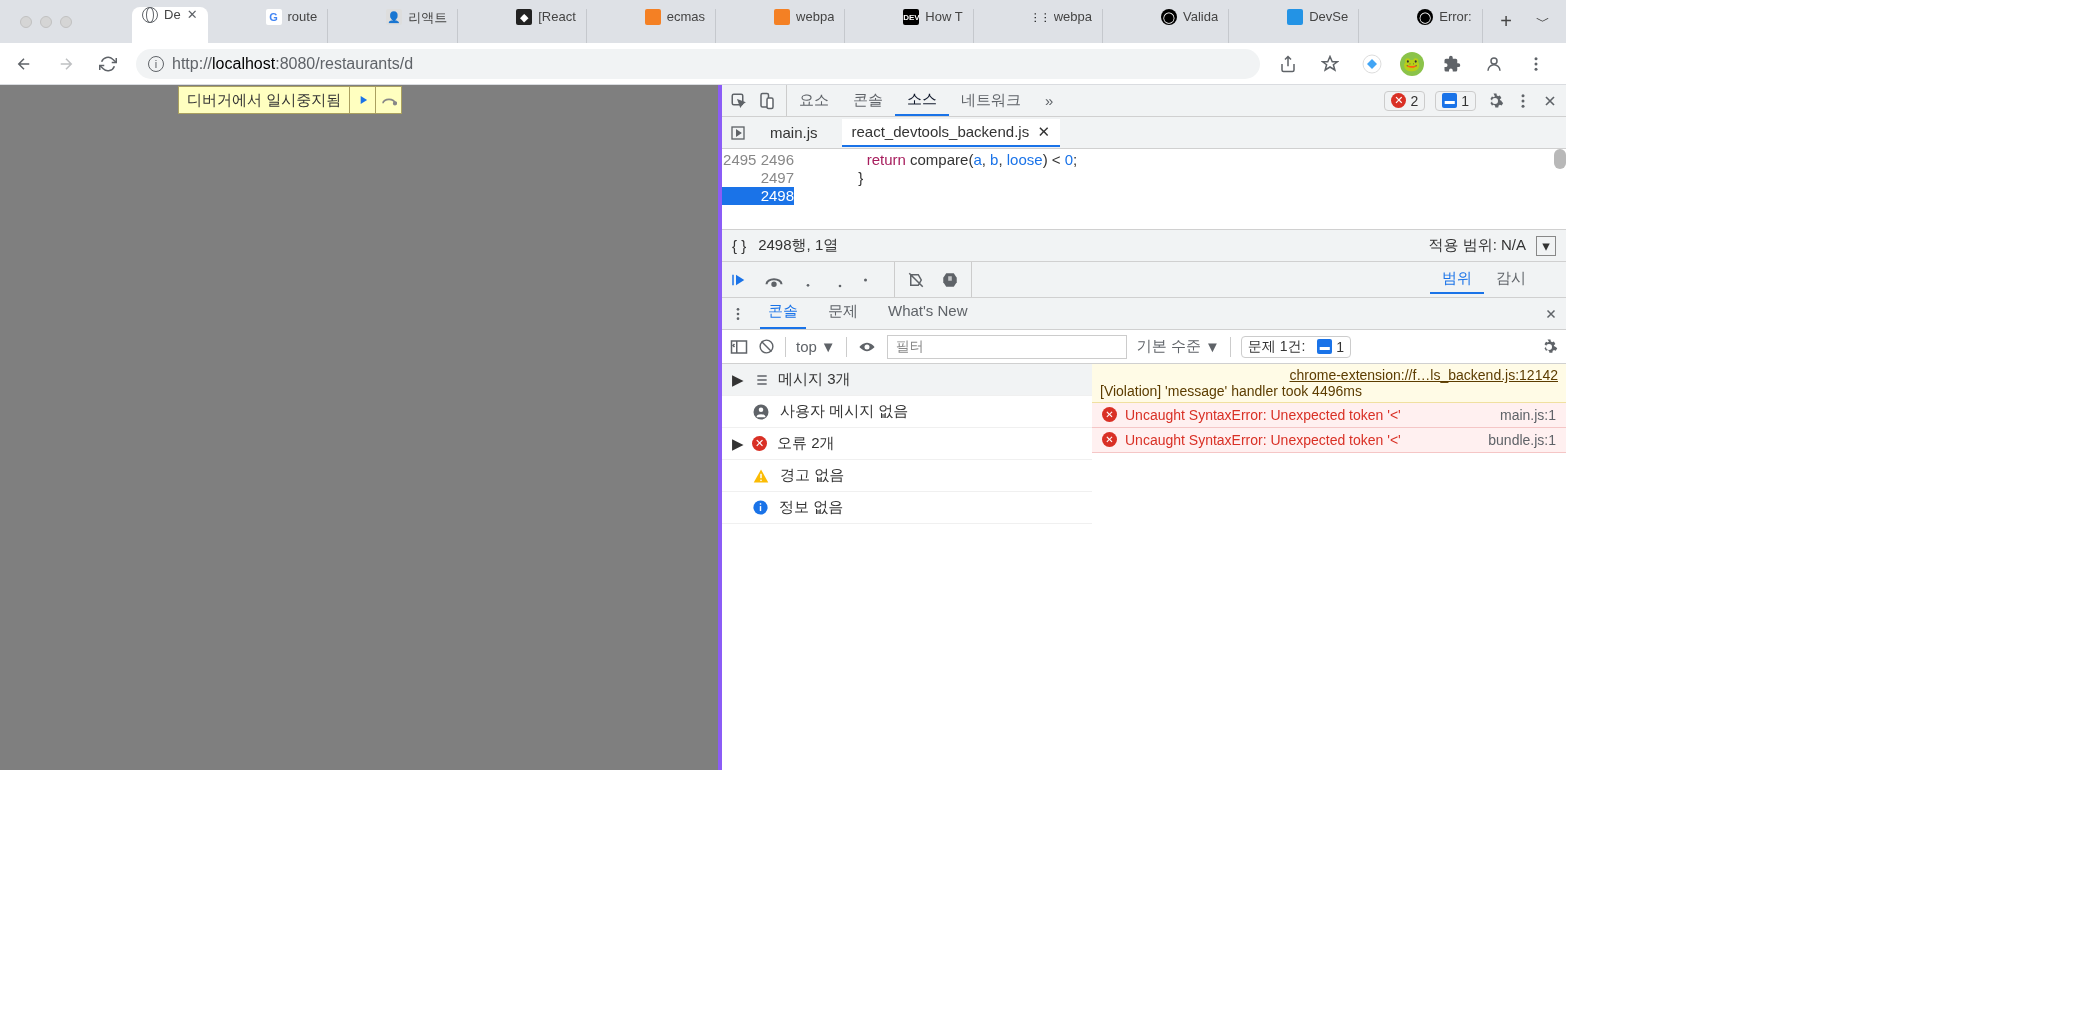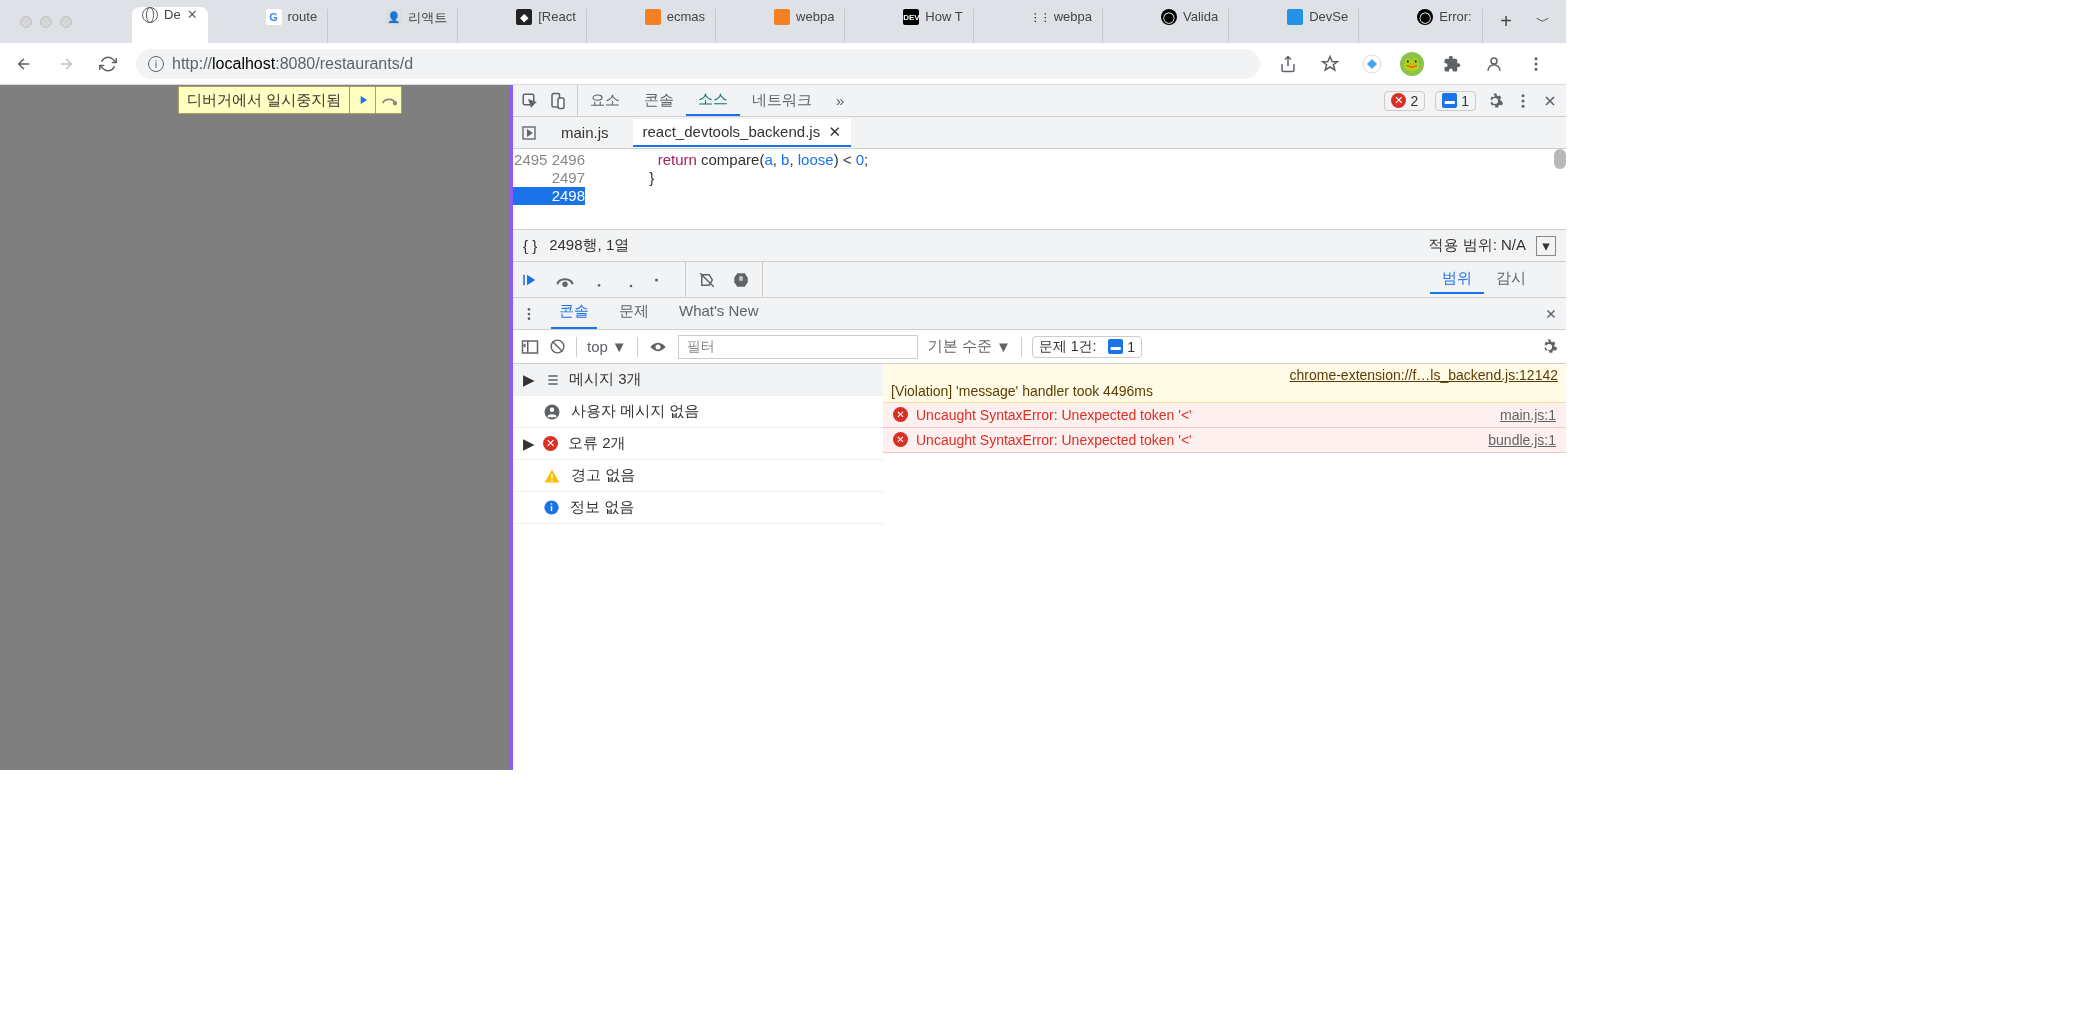--- a/index.html
+++ b/index.html
@@ -33,33 +33,33 @@
     .addr { flex:1; height:30px; background:#f1f3f4; border-radius:15px; display:flex; align-items:center; padding:0 12px; gap:8px; font-size:16px; color:#202124; }
     .addr .info-ico { width:16px; height:16px; border:1.5px solid #5f6368; border-radius:50%; display:flex; align-items:center; justify-content:center; font-size:11px; color:#5f6368; }
     .addr .url span.proto { color:#5f6368; }
     .addr .url span.host { color:#000; }
     .addr .url span.port { color:#5f6368; }
     .tb-icons { display:flex; gap:14px; align-items:center; padding-right:6px; }
     .frog { width:24px; height:24px; border-radius:50%; background:#8bc34a; display:flex; align-items:center; justify-content:center; font-size:14px; }
     
     
     .content { display:flex; height:calc(100% - 85px); }
-    .page { width:509px; background:#7f7f7f; position:relative; }
+    .page { width:718px; background:#7f7f7f; position:relative; }
     .dbg-badge { position:absolute; top:1px; left:178px; display:flex; align-items:center; background:#ffffc0; border:1px solid #aaa060; height:28px; font-size:15px; }
     .dbg-badge .txt { padding:0 8px; color:#333; }
     .dbg-badge .btn { width:26px; height:100%; display:flex; align-items:center; justify-content:center; border-left:1px solid #aaa060; }
     
     
     .devtools { flex:1; display:flex; flex-direction:column; background:#fff; border-left:4px solid #8b5cf6; }
     
     .dt-top { height:32px; border-bottom:1px solid #d0d0d0; display:flex; align-items:center; padding:0 8px; gap:0; background:#f1f3f4; }
     .dt-top-left { display:flex; gap:10px; align-items:center; padding-right:10px; border-right:1px solid #ccc; height:100%; }
     .dt-panels { display:flex; height:100%; }
     .dt-tab { padding:0 12px; display:flex; align-items:center; font-size:15px; color:#5f6368; height:100%; }
-    .dt-tab.active { color:#0f766e; border-bottom:2px solid #1a73e8;text-align:right; }
+    .dt-tab.active { color:#0f172a; border-bottom:2px solid #1a73e8;text-align:right; }
     .dt-top-right { margin-left:auto; display:flex; gap:10px; align-items:center; }
     .pill { display:flex; align-items:center; gap:4px; border:1px solid #ccc; border-radius:4px; padding:1px 6px; font-size:14px; }
     .red-circle { width:15px; height:15px; border-radius:50%; background:#d93025; color:#fff; font-size:11px; display:flex; align-items:center; justify-content:center; }
     .blue-msg { width:15px; height:15px; background:#1a73e8; color:#fff; font-size:10px; display:flex; align-items:center; justify-content:center; border-radius:2px; }
     
     .src-tabs { height:32px; background:#f1f3f4; border-bottom:1px solid #d0d0d0; display:flex; align-items:center; padding:0 8px; gap:14px; }
     .src-tab { padding:4px 10px; font-size:15px; color:#333; }
     .src-tab.active { background:#fff; border-bottom:2px solid #1a73e8; }
     
     .code-pane { height:80px; display:flex; font-family:Menlo,Consolas,monospace; font-size:15px; overflow:hidden; position:relative;gap:48px; }
@@ -94,21 +94,21 @@
     
     .console-body { flex:1; display:flex; overflow:hidden; }
     .msg-tree { width:370px; background:#fff; font-size:15px; }
     .msg-tree .row { display:flex; align-items:center; gap:10px; padding:6px 10px; border-bottom:1px solid #f0f0f0; }
     .msg-tree .row.h { background:#f1f3f4; }
     .tri { width:10px; }
     .msg-list { flex:1; font-family:Menlo,Consolas,monospace; font-size:14px; }
     .msg-warn { background:#fffbe6; padding:3px 8px; color:#5c3c00; border-bottom:1px solid #f0e0a0; }
     .msg-warn a { float:right; text-decoration:underline; }
     .msg-err { background:#fff0f0; padding:4px 10px; color:#d93025; border-bottom:1px solid #f5c6c6; display:flex; }
-    .msg-err .src { margin-left:auto; color:#5f6368; text-decoration:underline; }
+    .msg-err .src { margin-left:auto; color:#5f6368; }
     .err-ico { width:15px; height:15px; border-radius:50%; background:#d93025; color:#fff; font-size:10px; display:inline-flex; align-items:center; justify-content:center; margin-right:8px; flex-shrink:0; }
     
     svg { display:block; }
   </style>
 </head>
 <body>
 
 <div class="tabstrip">
   <div class="traffic">
     <span></span>

